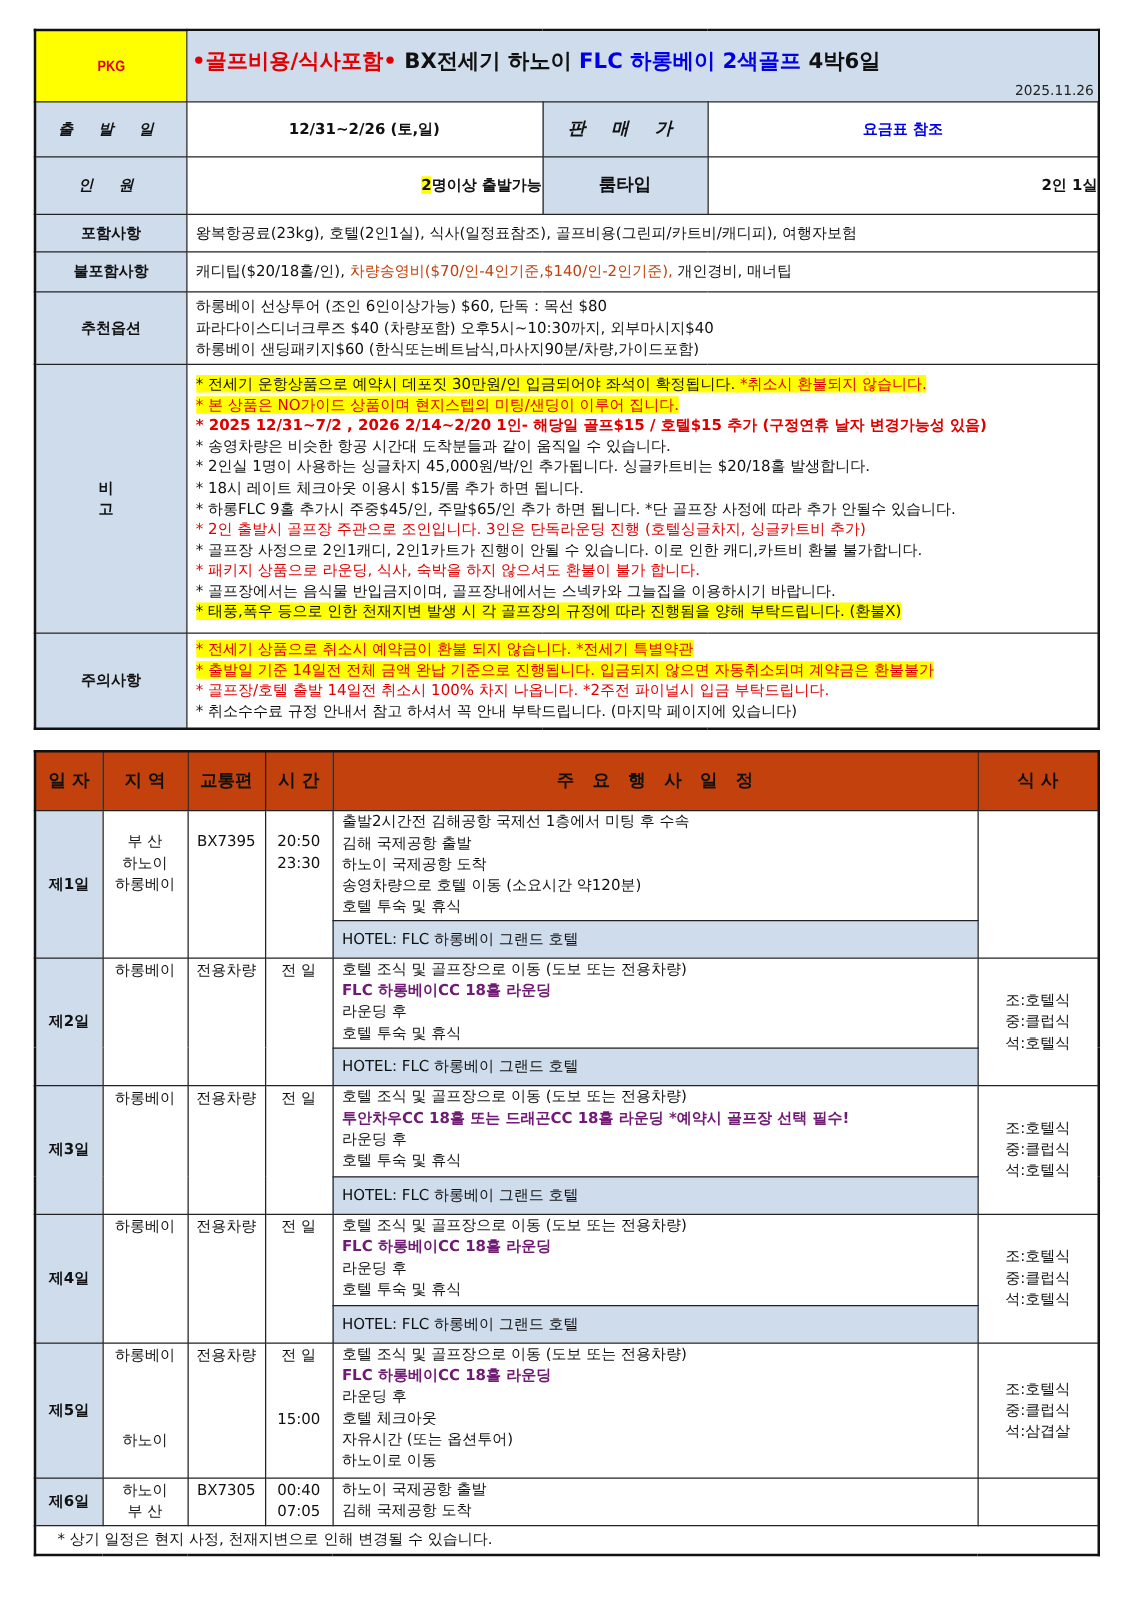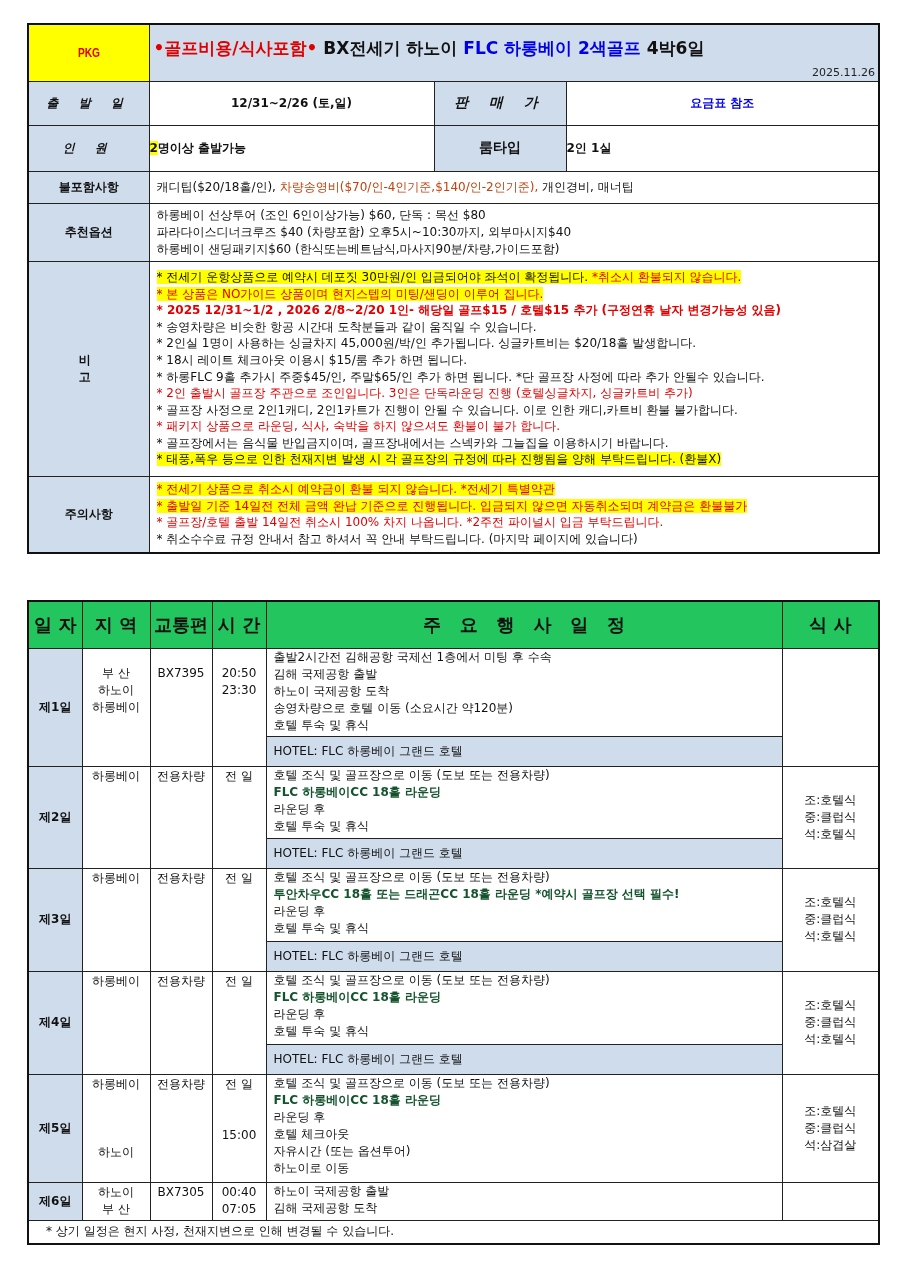--- a/index.html
+++ b/index.html
@@ -16,41 +16,41 @@
   .lab-spaced { letter-spacing: 8px; font-style: italic; }
   .pkg { background: #ffff00; color: #e00000; font-weight: bold; font-size: 22px; text-align: center; font-family: "Liberation Sans", sans-serif; transform-origin: center; }
   .pkg span { display: inline-block; transform: scaleX(0.85); }
   .title-cell { background: #cfdcec; position: relative; padding-left: 4px; text-decoration: underline; }
   .title-line { font-size: 17px; font-weight: bold; white-space: nowrap; position: absolute; top: 12px; left: 4px; }
   .t-red { color: #e00000; }
   .t-blue { color: #0000e6; }
   .t-date { position: absolute; right: 3px; bottom: 2px; font-size: 11px; color: #222; }
   .big { text-align: center; font-weight: bold; font-size: 17px; }
   .blue-big { color: #0000e6; font-size: 19px; }
-  .mid { text-align: left; font-weight: bold; font-size: 14px; }
+  .mid { text-align: right; font-weight: bold; font-size: 14px; }
   .hl { background: #ffff00; }
   .txt { padding-left: 7px; font-size: 12px; line-height: 17px; }
   .blue { color: #c2410c; text-align: center; }
   .red { color: #e00000; }
   .notes { padding: 1px 0 1px 7px; font-size: 12px; line-height: 16.6px; }
   .notes div { white-space: nowrap; }
   .b { font-weight: bold; }
 
   
   #sched { left: 27px; top: 600px; width: 851px; border: 2px solid #111; }
-  #sched th { background: #22c55e; font-weight: bold; font-size: 18px; height: 47px; text-align: center; }
+  #sched th { background: #c2410c; font-weight: bold; font-size: 14px; height: 47px; text-align: center; }
   #sched td { font-size: 12px; line-height: 17px; }
   .day { background: #cfdcec; font-weight: bold; font-size: 14px; text-align: center; }
   .c { text-align: center; vertical-align: top; padding-top: 1px; }
   .act { padding-left: 7px; vertical-align: top; }
   .hotel { background: #cfdcec; padding-left: 7px; height: 30px; }
   .meal { text-align: center; vertical-align: middle; }
   .foot { padding-left: 17px; font-size: 11px; height: 24px; }
   .act-line { white-space: nowrap; }
-  .act-blue { color: #14532d; font-weight: bold; }
+  .act-blue { color: #701a75; font-weight: bold; }
 </style>
 </head>
 <body>
 
 <table id="info">
   <colgroup>
     <col style="width:121px">
       <col style="width:285px">
       <col style="width:132px">
       <col style="width:313px">
@@ -70,38 +70,42 @@
     <td class="big">12/31~2/26 (토,일)</td>
     <td class="lab lab-spaced" style="font-size:14px">판 매 가</td>
     <td class="big blue-big">요금표 참조</td>
   </tr>
   <tr style="height:46px">
     <td class="lab lab-spaced">인 원</td>
     <td class="mid"><span class="hl">2</span><span>명이상 출발가능</span></td>
     <td class="lab" style="font-size:14px">룸타입</td>
     <td class="mid">2인 1실</td>
   </tr>
+  <tr style="height:30px">
+    <td class="lab">포함사항</td>
+    <td colspan="3" class="txt">왕복항공료(23kg), 호텔(2인1실), 식사(일정표참조), 골프비용(그린피/카트비/캐디피), 여행자보험</td>
+  </tr>
   <tr style="height:32px">
     <td class="lab">불포함사항</td>
     <td colspan="3" class="txt"><span>캐디팁($20/18홀/인), </span><span class="blue">차량송영비($70/인-4인기준,$140/인-2인기준),</span><span> 개인경비, 매너팁</span></td>
   </tr>
   <tr style="height:58px">
     <td class="lab">추천옵션</td>
     <td colspan="3" class="txt">
       <div>하롱베이 선상투어 (조인 6인이상가능) $60, 단독 : 목선 $80</div>
       <div>파라다이스디너크루즈 $40 (차량포함) 오후5시~10:30까지, 외부마시지$40</div>
       <div>하롱베이 샌딩패키지$60 (한식또는베트남식,마사지90분/차량,가이드포함)</div>
     </td>
   </tr>
   <tr style="height:215px">
     <td class="lab" style="letter-spacing:28px; padding-left:20px;">비 고</td>
     <td colspan="3" class="notes">
       <div><span class="hl"><span>* 전세기 운항상품으로 예약시 데포짓 30만원/인 입금되어야 좌석이 확정됩니다. </span><span class="red">*취소시 환불되지 않습니다.</span></span></div>
       <div class="red"><span class="hl">* 본 상품은 NO가이드 상품이며 현지스텝의 미팅/샌딩이 이루어 집니다.</span></div>
-      <div class="red b">* 2025 12/31~1/2 , 2026 2/8~2/20 1인- 해당일 골프$15 / 호텔$15 추가  (구정연휴 날자 변경가능성 있음)</div>
+      <div class="red b">* 2025 12/31~7/2 , 2026 2/14~2/20 1인- 해당일 골프$15 / 호텔$15 추가  (구정연휴 날자 변경가능성 있음)</div>
       <div>* 송영차량은 비슷한 항공 시간대 도착분들과 같이 움직일 수 있습니다.</div>
       <div>* 2인실 1명이 사용하는 싱글차지 45,000원/박/인 추가됩니다. 싱글카트비는 $20/18홀 발생합니다.</div>
       <div>* 18시 레이트 체크아웃 이용시 $15/룸 추가 하면 됩니다.</div>
       <div>* 하롱FLC 9홀 추가시 주중$45/인, 주말$65/인 추가 하면 됩니다. *단 골프장 사정에 따라 추가 안될수 있습니다.</div>
       <div class="red">* 2인 출발시 골프장 주관으로 조인입니다. 3인은 단독라운딩 진행 (호텔싱글차지, 싱글카트비 추가)</div>
       <div>* 골프장 사정으로 2인1캐디, 2인1카트가 진행이 안될 수 있습니다. 이로 인한 캐디,카트비 환불 불가합니다.</div>
       <div class="red">* 패키지 상품으로 라운딩, 식사, 숙박을 하지 않으셔도 환불이 불가 합니다.</div>
       <div>* 골프장에서는 음식물 반입금지이며, 골프장내에서는 스넥카와 그늘집을 이용하시기 바랍니다.</div>
       <div><span class="hl">* 태풍,폭우 등으로 인한 천재지변 발생 시 각 골프장의 규정에 따라 진행됨을 양해 부탁드립니다. (환불X)</span></div>
     </td>

